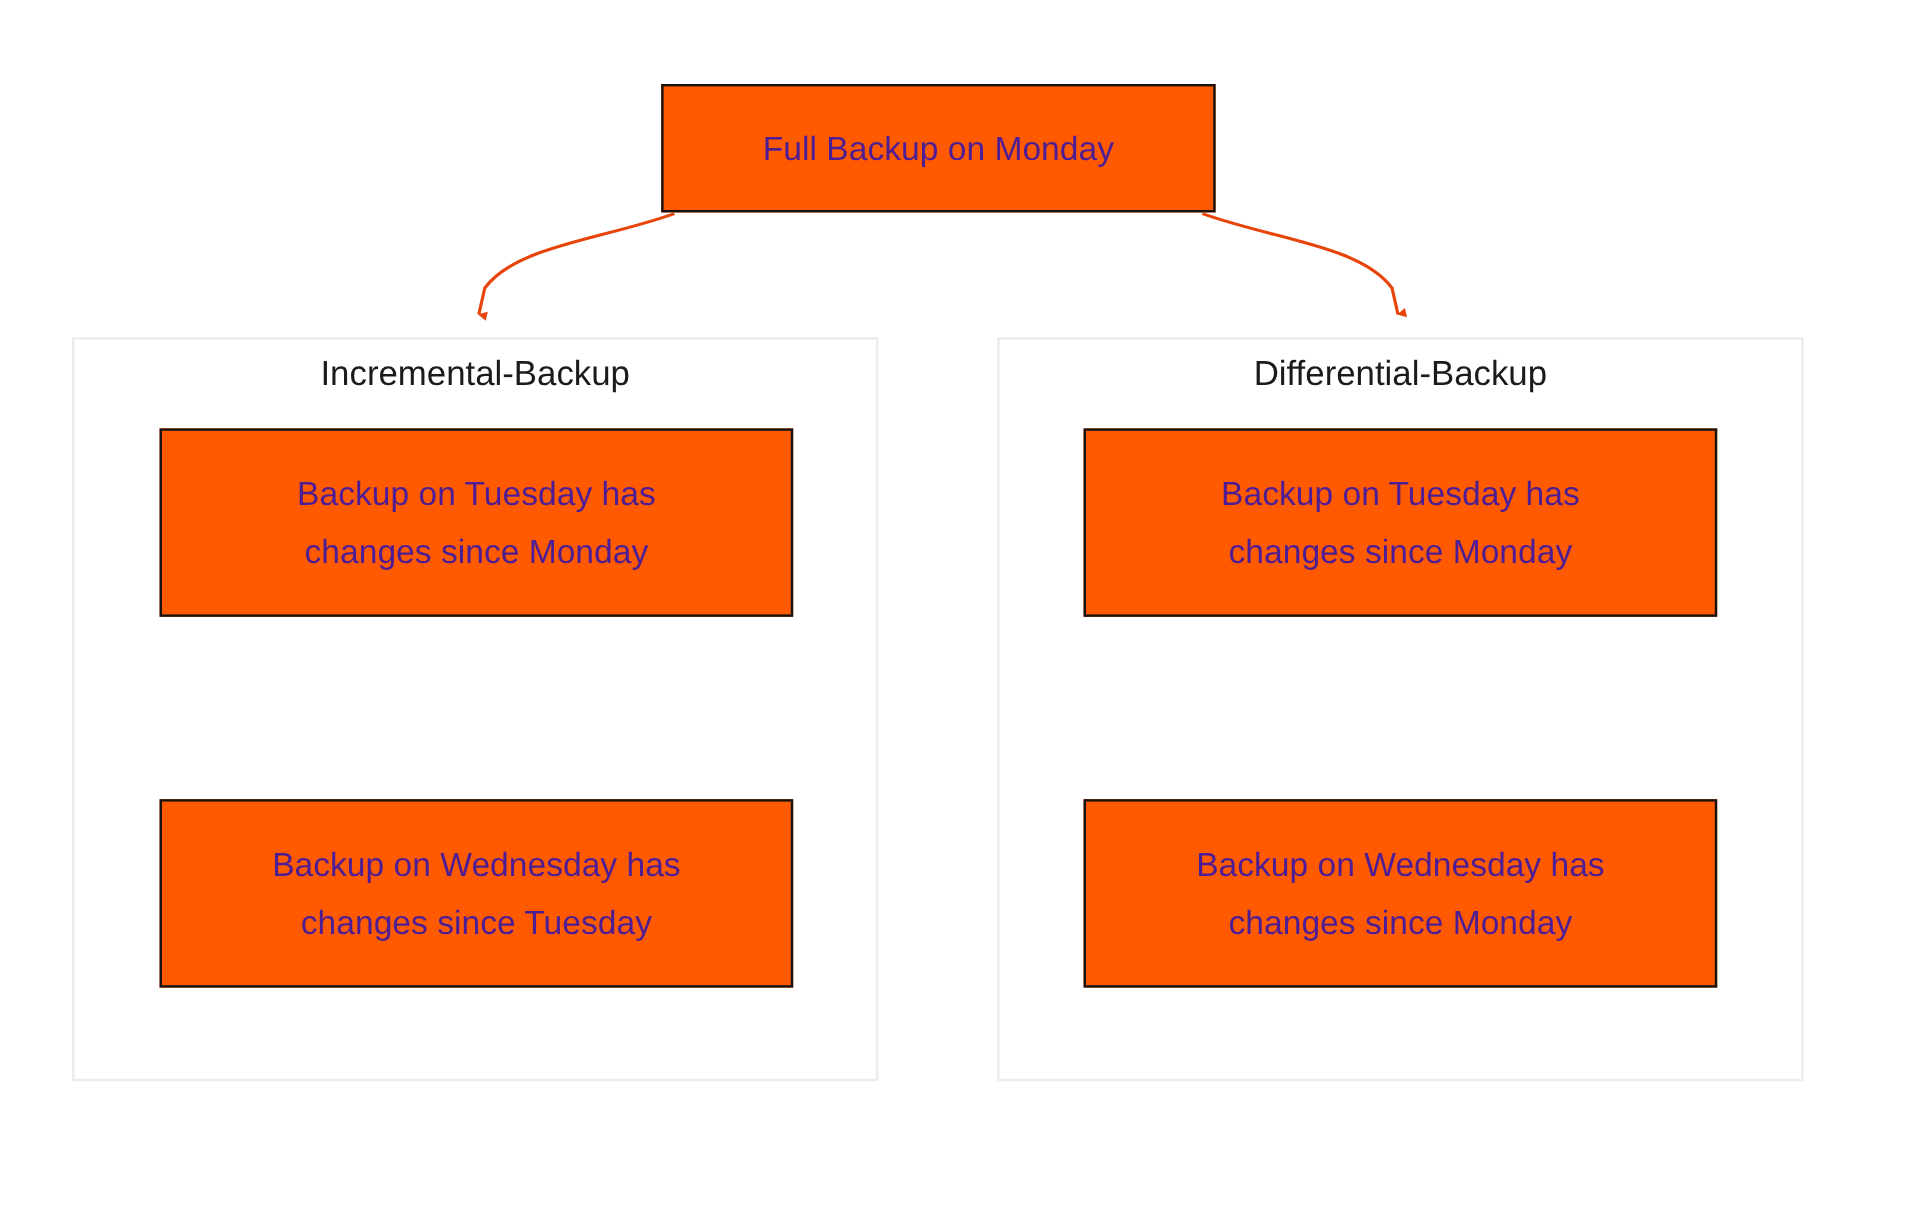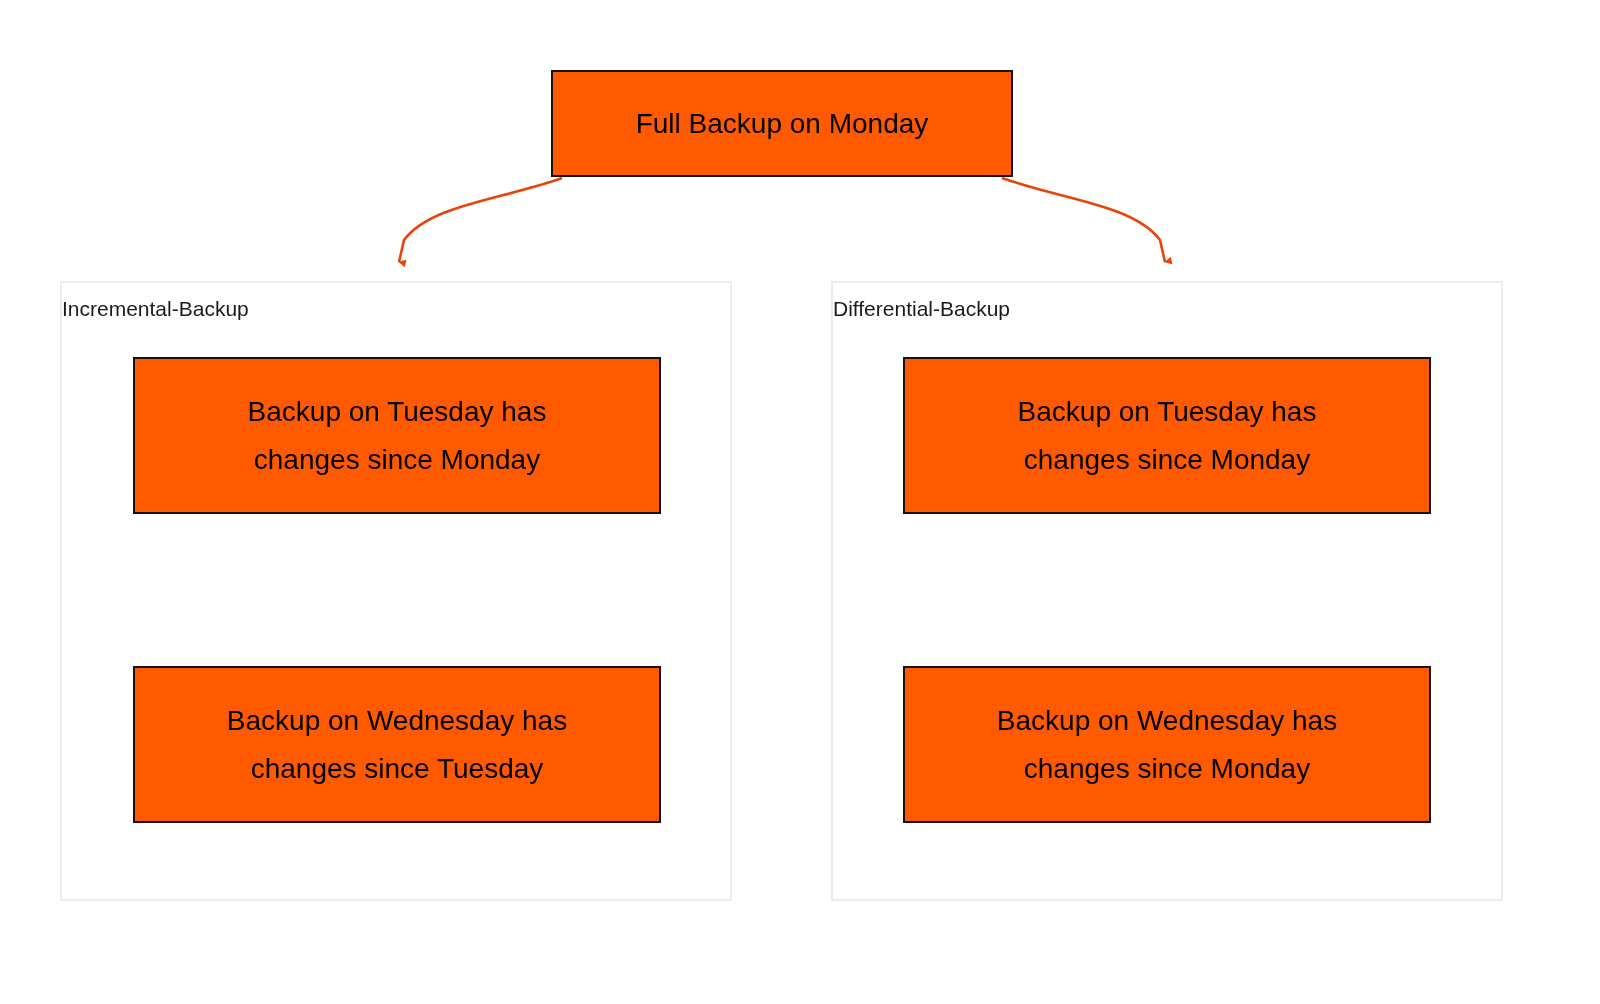--- a/index.html
+++ b/index.html
@@ -35,40 +35,40 @@
     position: absolute;
     background: #ffffff;
     border: 2px solid #ececec;
     box-sizing: border-box;
   }
   .subgraph-title {
     position: absolute;
     top: 14px;
     left: 0;
     width: 100%;
-    text-align: left;
-    font-size: 21px;
+    text-align: center;
+    font-size: 29px;
     line-height: 1.1;
     color: #1b1b1b;
     white-space: nowrap;
   }
 
   
   .node {
     position: absolute;
     box-sizing: border-box;
     background: #ff5a00;
     border: 2px solid #17120f;
     display: flex;
     align-items: center;
     justify-content: center;
     text-align: center;
   }
   .node-label {
-    color: #000000;
+    color: #4c1d95;
     font-size: 28px;
     line-height: 48px;
     padding: 0 10px;
     white-space: pre-line;
   }
   .node-root .node-label { line-height: 1.2; }
 </style>
 </head>
 <body>
 

